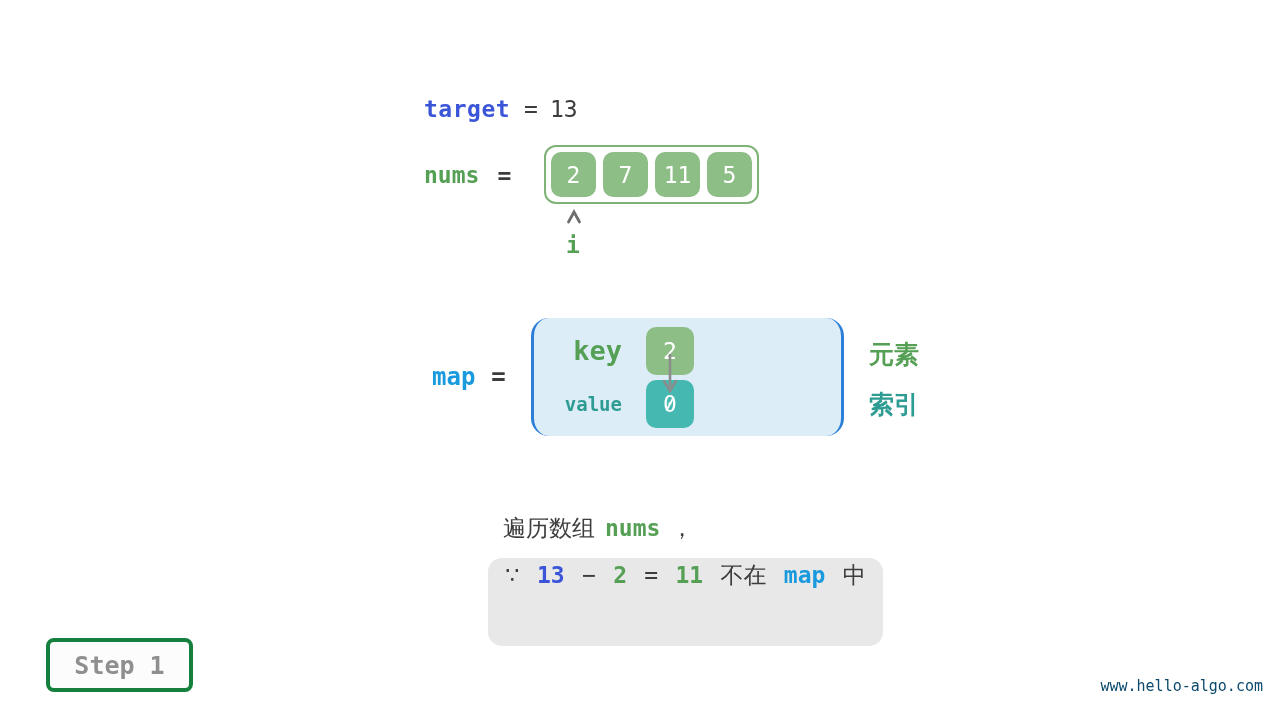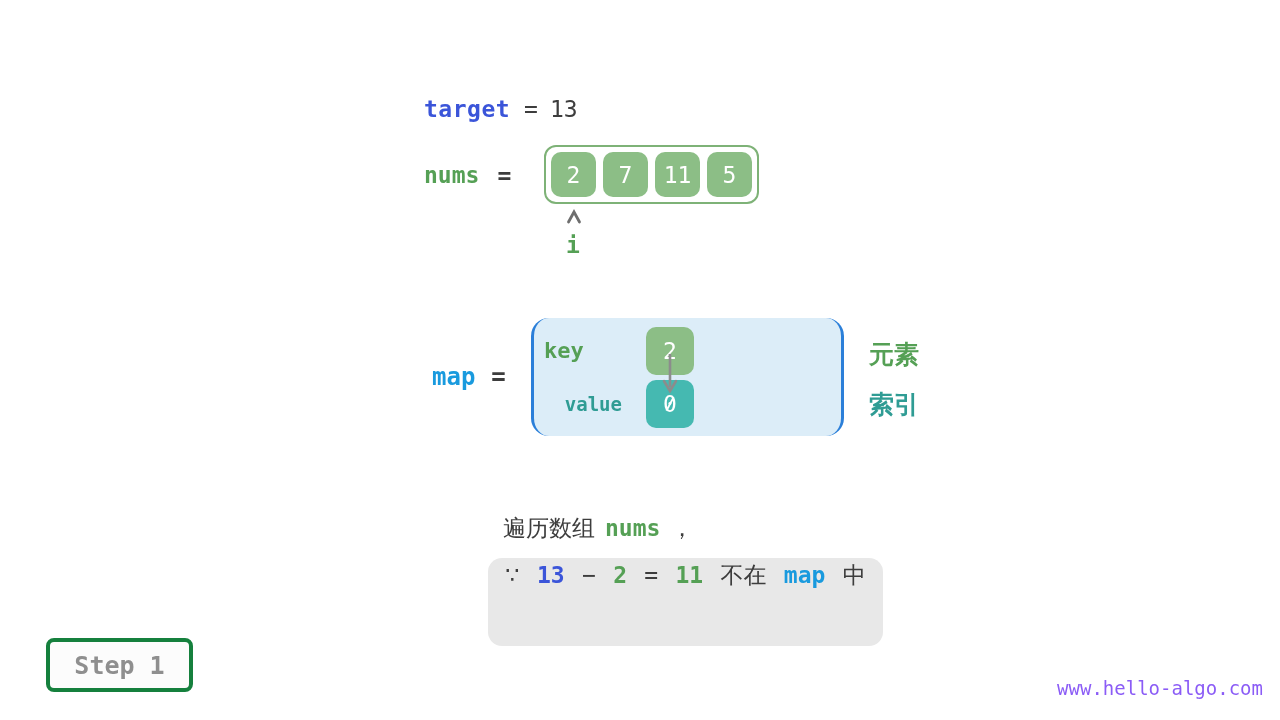--- a/index.html
+++ b/index.html
@@ -62,21 +62,21 @@
 
   .map-box {
     left: 520px; top: 318px;
     width: 313px; height: 118px;
     background: #dcedf8;
     border-left: 3px solid #2b7fd9;
     border-right: 3px solid #2b7fd9;
     border-radius: 18px;
     box-sizing: border-box;
   }
-  .map-key-label   { left: 10px; top: 19px; width: 78px; font-size: 22px; line-height: 28px; }
+  .map-key-label   { left: 10px; top: 19px; width: 78px; text-align: right; font-size: 27px; line-height: 28px; }
   .map-value-label { left: 10px; top: 72px; width: 78px; text-align: right; font-size: 19px; line-height: 28px; }
   .map-key-cell    { left: 112px; top: 9px;  width: 48px; height: 48px; }
   .map-value-cell  { left: 112px; top: 62px; width: 48px; height: 48px; background: #45b9b1; position: absolute; }
   .map-cell {
     position: absolute;
     border-radius: 10px;
     color: #ffffff;
     font-family: "DejaVu Sans Mono", monospace;
     font-size: 23px;
     display: flex; align-items: center; justify-content: center;
@@ -120,22 +120,22 @@
     border-radius: 8px;
     box-sizing: border-box;
     display: flex; align-items: center; justify-content: center;
     font-family: "DejaVu Sans Mono", monospace;
     font-size: 25px; font-weight: bold;
     color: #8f8f8f;
   }
   .watermark {
     right: 28px; top: 677px;
     font-family: "DejaVu Sans Mono", monospace;
-    font-size: 19px;
-    color: #8b5cf6;
+    font-size: 15px;
+    color: #0c4a6e;
   }
 </style>
 </head>
 <body>
 
 <div class="canvas">
 
   <div class="abs target-line mono">
     <span class="kw c-royal">target</span><span class="eq c-dark">=</span><span class="c-dark">13</span>
   </div>

